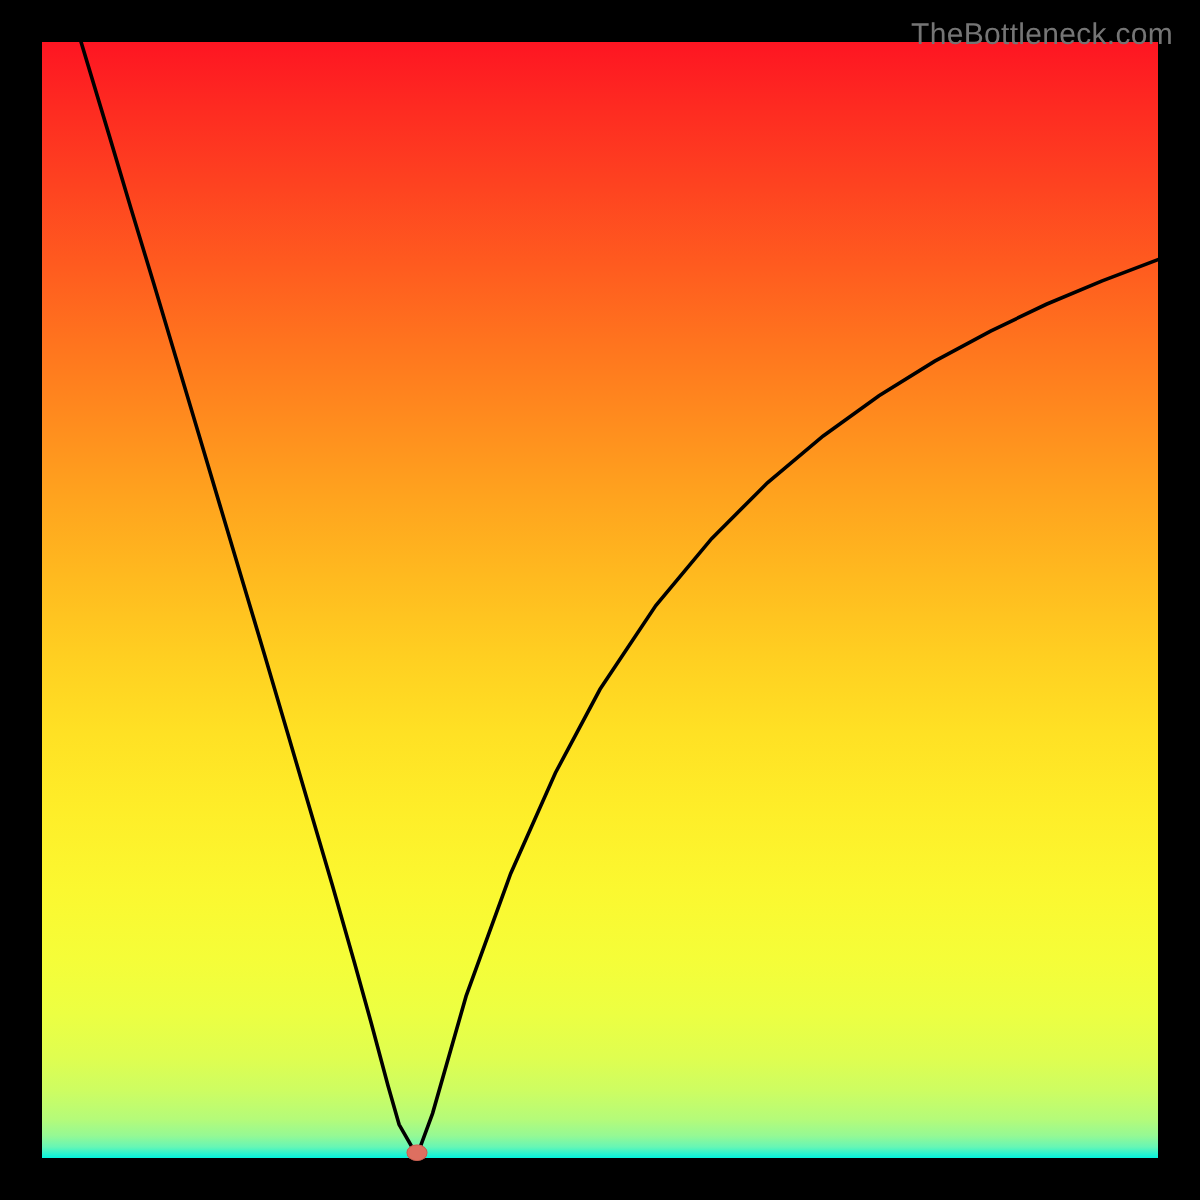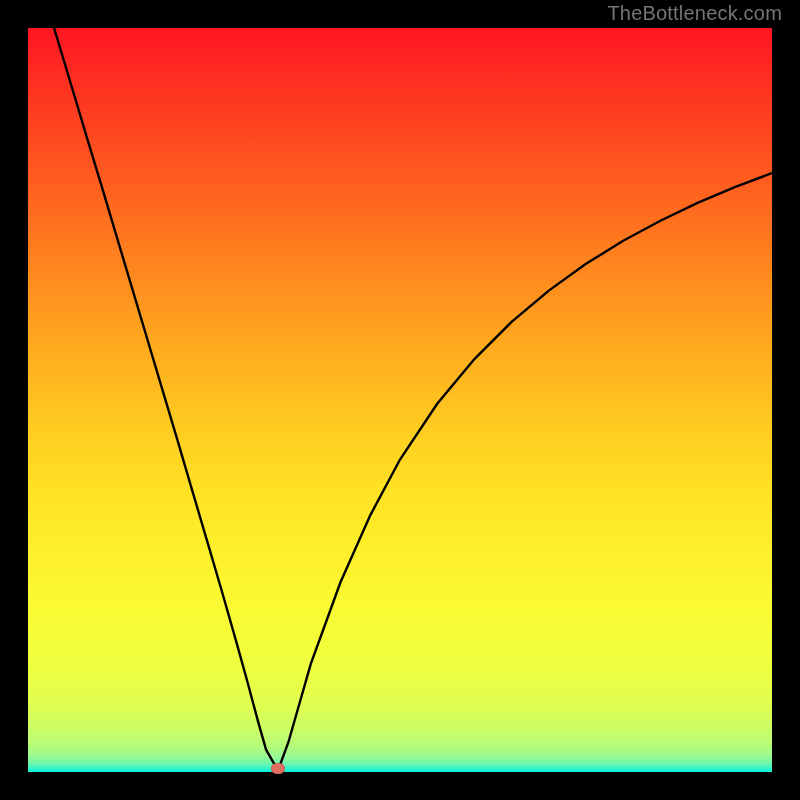--- a/index.html
+++ b/index.html
@@ -4,21 +4,21 @@
 <style>
   * { margin: 0; padding: 0; box-sizing: border-box; }
   html, body { width: 800px; height: 800px; overflow: hidden; background: #000; }
   .page {
     width: 800px; height: 800px;
     background: #000;
     position: relative;
   }
   .watermark {
     position: absolute;
-    top: 2px; right: 18px;
+    top: 12px; right: 18px;
     font-family: Arial, Helvetica, sans-serif;
     font-size: 20px;
     color: #757575;
     z-index: 3;
     letter-spacing: 0.2px;
   }
   .plot-area {
     position: absolute;
     left: 28px; top: 28px;
     width: 744px; height: 744px;

